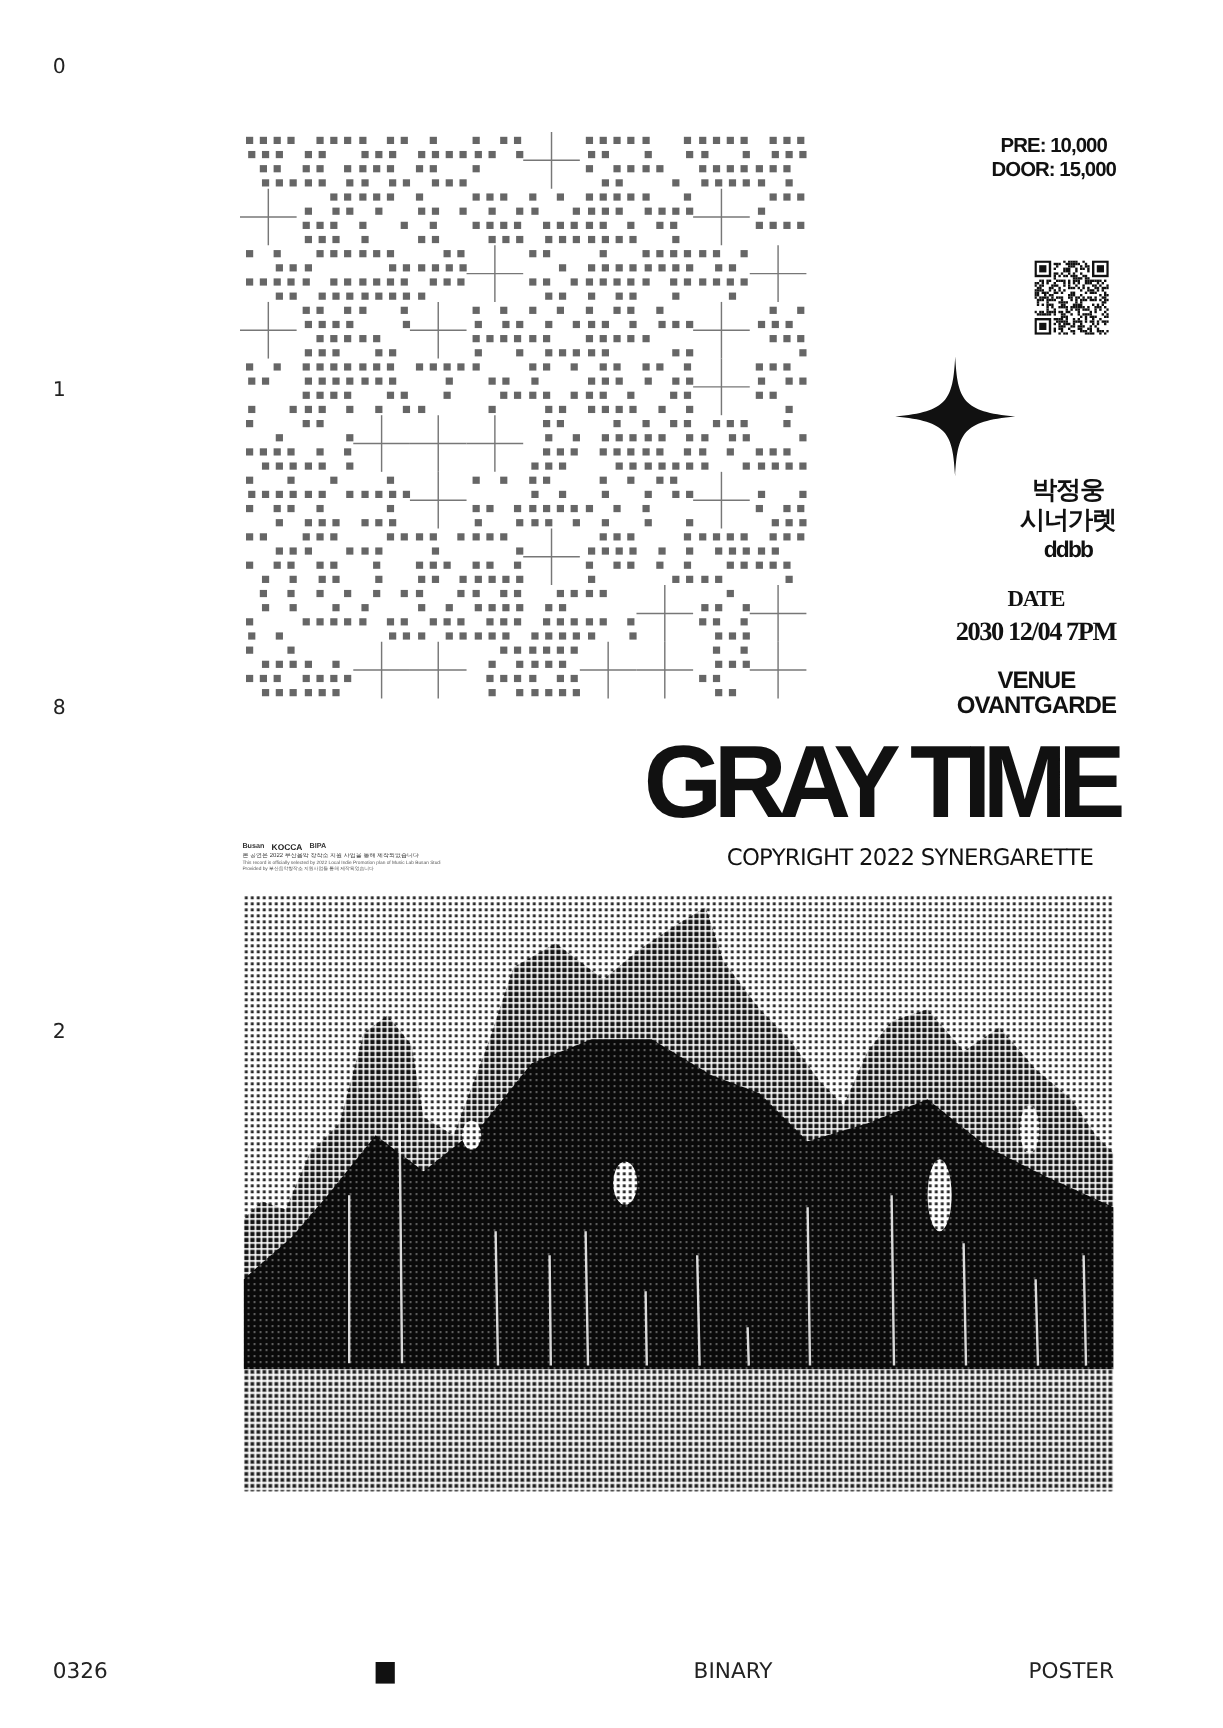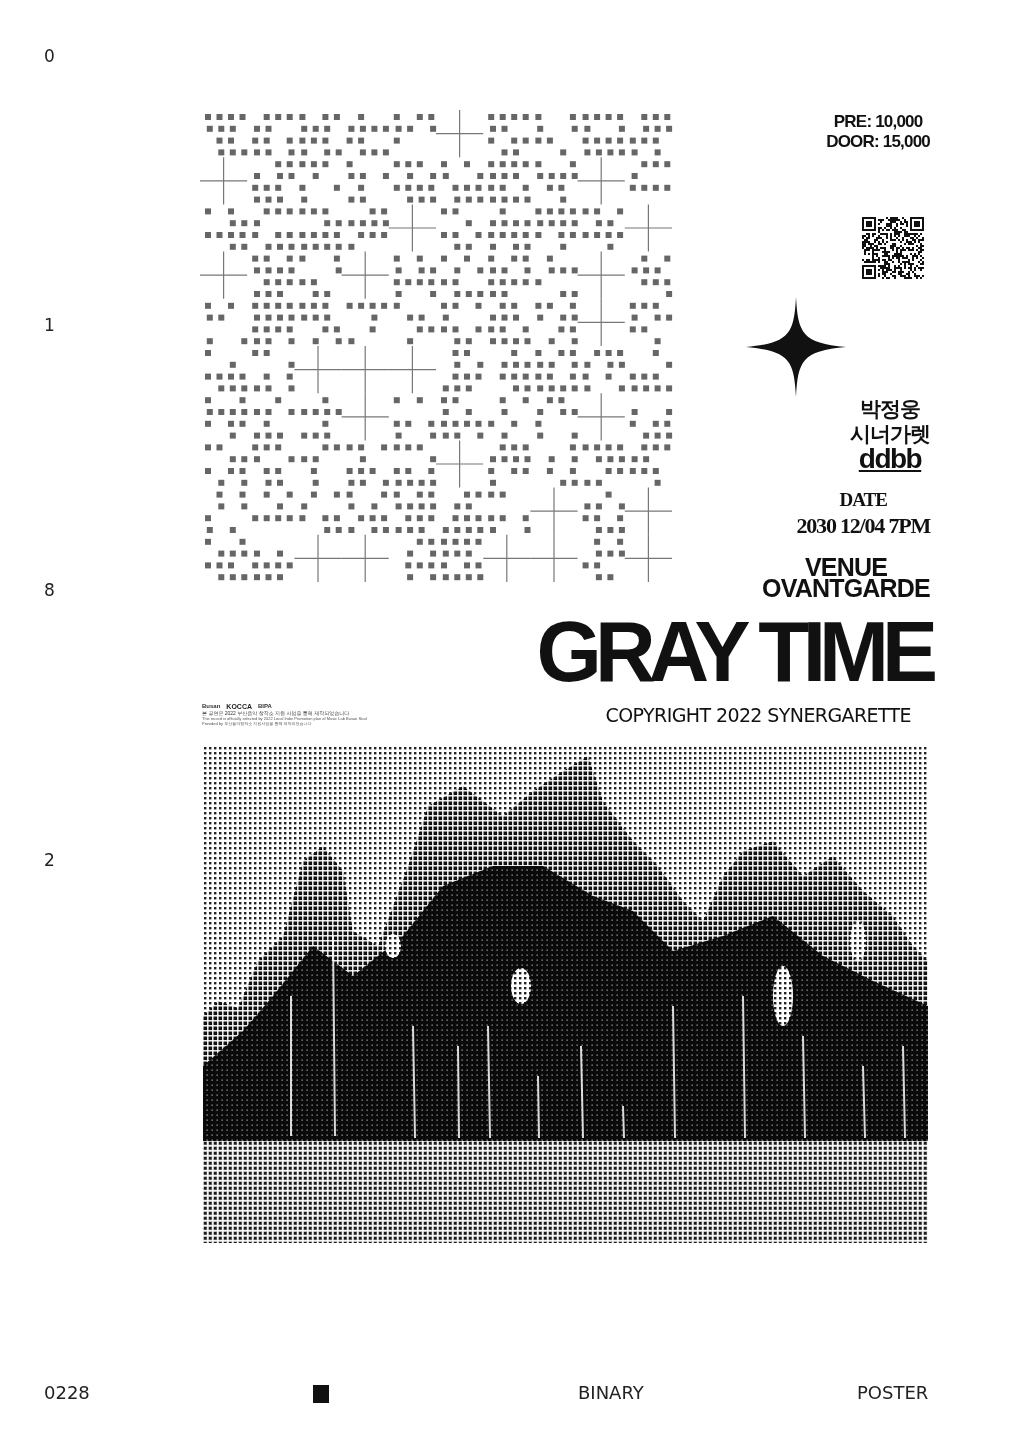--- a/index.html
+++ b/index.html
@@ -3,24 +3,24 @@
 <meta charset="utf-8">
 <style>
   html, body { margin: 0; padding: 0; background: #ffffff; }
   body { width: 1019px; height: 1440px; position: relative; overflow: hidden;
          font-family: "Liberation Sans", sans-serif; color: #111; }
   .abs { position: absolute; }
   .side-num { left: 44px; font-size: 17px; font-family: "DejaVu Sans", sans-serif; color: #222; }
   .right-col { right: 89px; text-align: center; font-weight: 700; color: #111; letter-spacing: -1px; }
   .price { top: 112px; font-size: 17px; line-height: 20px; letter-spacing: -0.8px; }
   .names { top: 396px; font-size: 21px; line-height: 25px; }
-  .names .latin { font-size: 28px; letter-spacing: -1.5px; text-decoration: underline; }
+  .names .latin { font-size: 19px; letter-spacing: -1.5px; }
   .date { top: 487px; font-size: 19px; line-height: 26px; font-family: Liberation Serif, serif; }
   .date .big { font-size: 22px; letter-spacing: -1.2px; }
-  .venue { top: 557px; font-size: 25px; line-height: 21px; letter-spacing: -0.8px; }
+  .venue { top: 557px; font-size: 20px; line-height: 21px; letter-spacing: -0.8px; }
   .title { right: 88px; top: 606px; font-size: 84px; font-weight: 700; letter-spacing: -7px;
            line-height: 90px; transform: scaleY(1.02); }
   .copyright { right: 108px; top: 704px; font-size: 19px; font-family: "DejaVu Sans", sans-serif;
                letter-spacing: -0.6px; color: #111; }
   .sponsor { left: 202px; top: 704px; width: 165px; font-size: 4px; line-height: 5px; color: #555; }
   .sponsor .logos { display: flex; gap: 6px; align-items: center; font-size: 6px; font-weight: 700; color: #333; margin-bottom: 2px; }
   .sponsor .logos .kocca { font-size: 7px; color: #222; }
   .footer { top: 1382px; font-size: 18px; font-family: "DejaVu Sans", sans-serif; color: #222; }
   .footer-square { left: 313px; top: 1385px; width: 16px; height: 18px; background: #111; }
   #pattern { left: 200px; top: 110px; }
@@ -1300,16 +1300,16 @@
   <g fill="url(#ht-light)">
     <ellipse cx="318" cy="240" rx="10" ry="18"></ellipse>
     <ellipse cx="580" cy="250" rx="10" ry="30"></ellipse>
     <ellipse cx="655" cy="195" rx="8" ry="20"></ellipse>
     <ellipse cx="190" cy="200" rx="8" ry="12"></ellipse>
   </g>
 
   <rect x="0" y="395" width="725" height="102" fill="url(#ht-mid)" opacity="0.55"></rect>
 </svg>
 
-<div class="abs footer" style="left:44px">0228</div>
+<div class="abs footer" style="left:44px">0326</div>
 <div class="abs footer-square"></div>
 <div class="abs footer" style="left:578px">BINARY</div>
 <div class="abs footer" style="left:857px">POSTER</div>
 
 </body></html>

